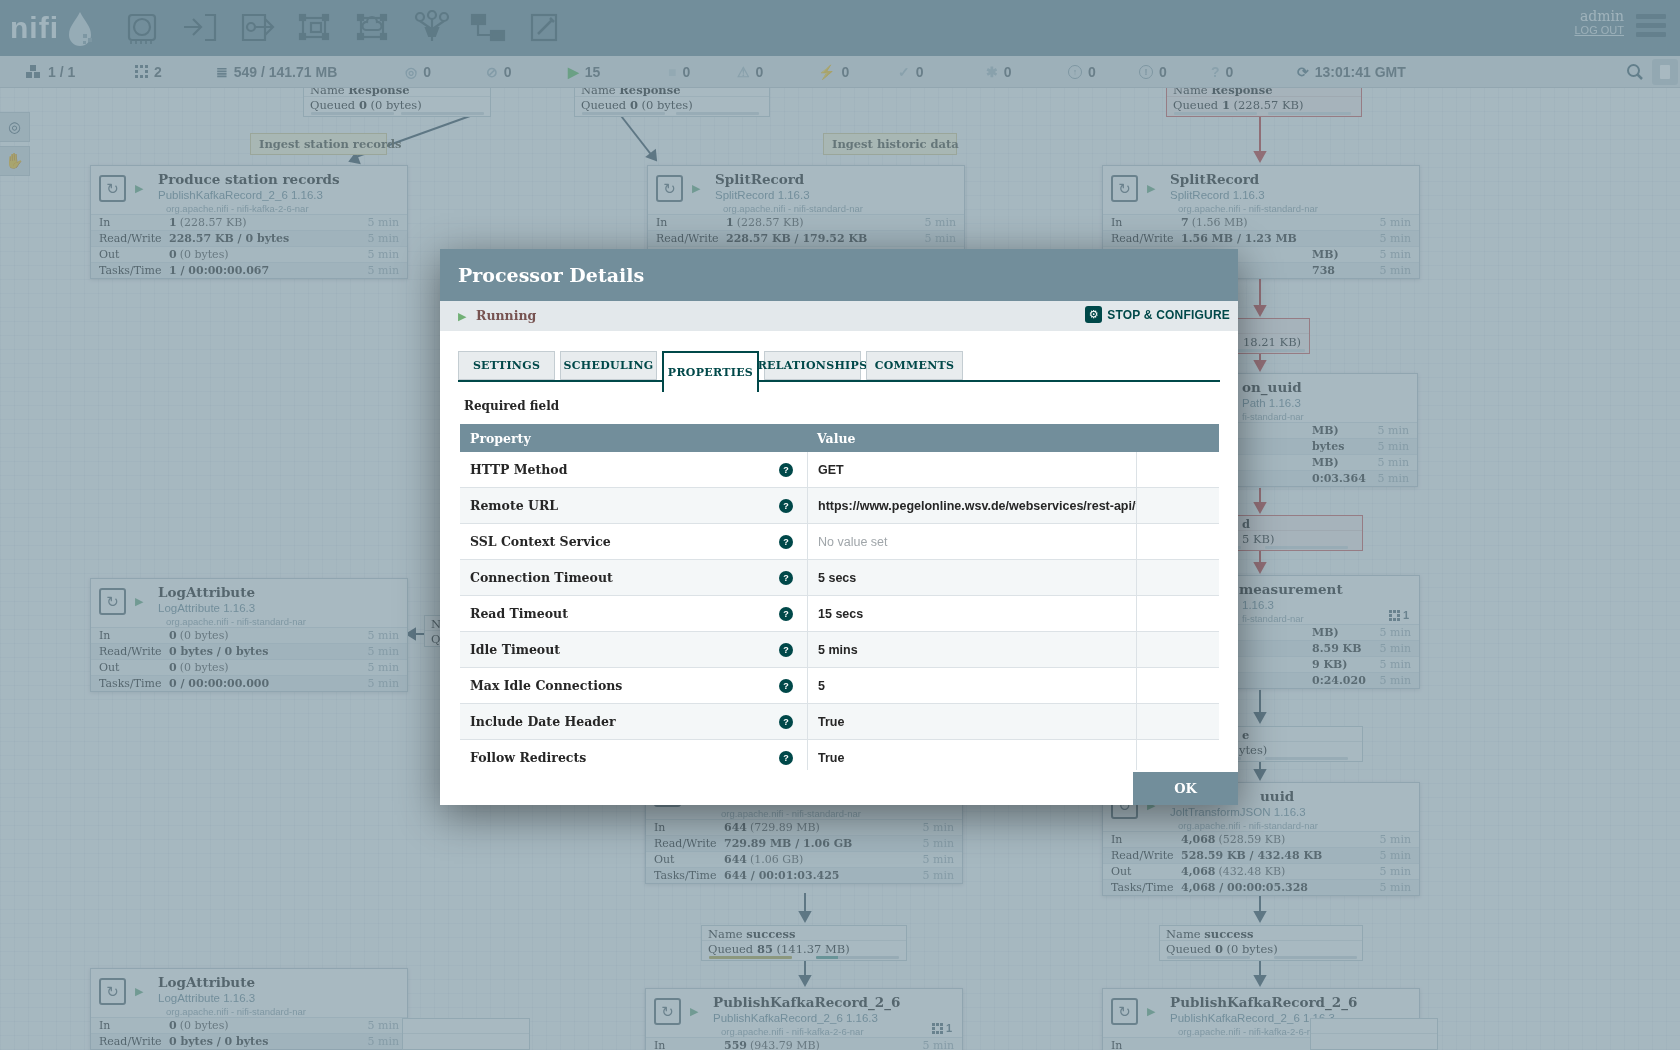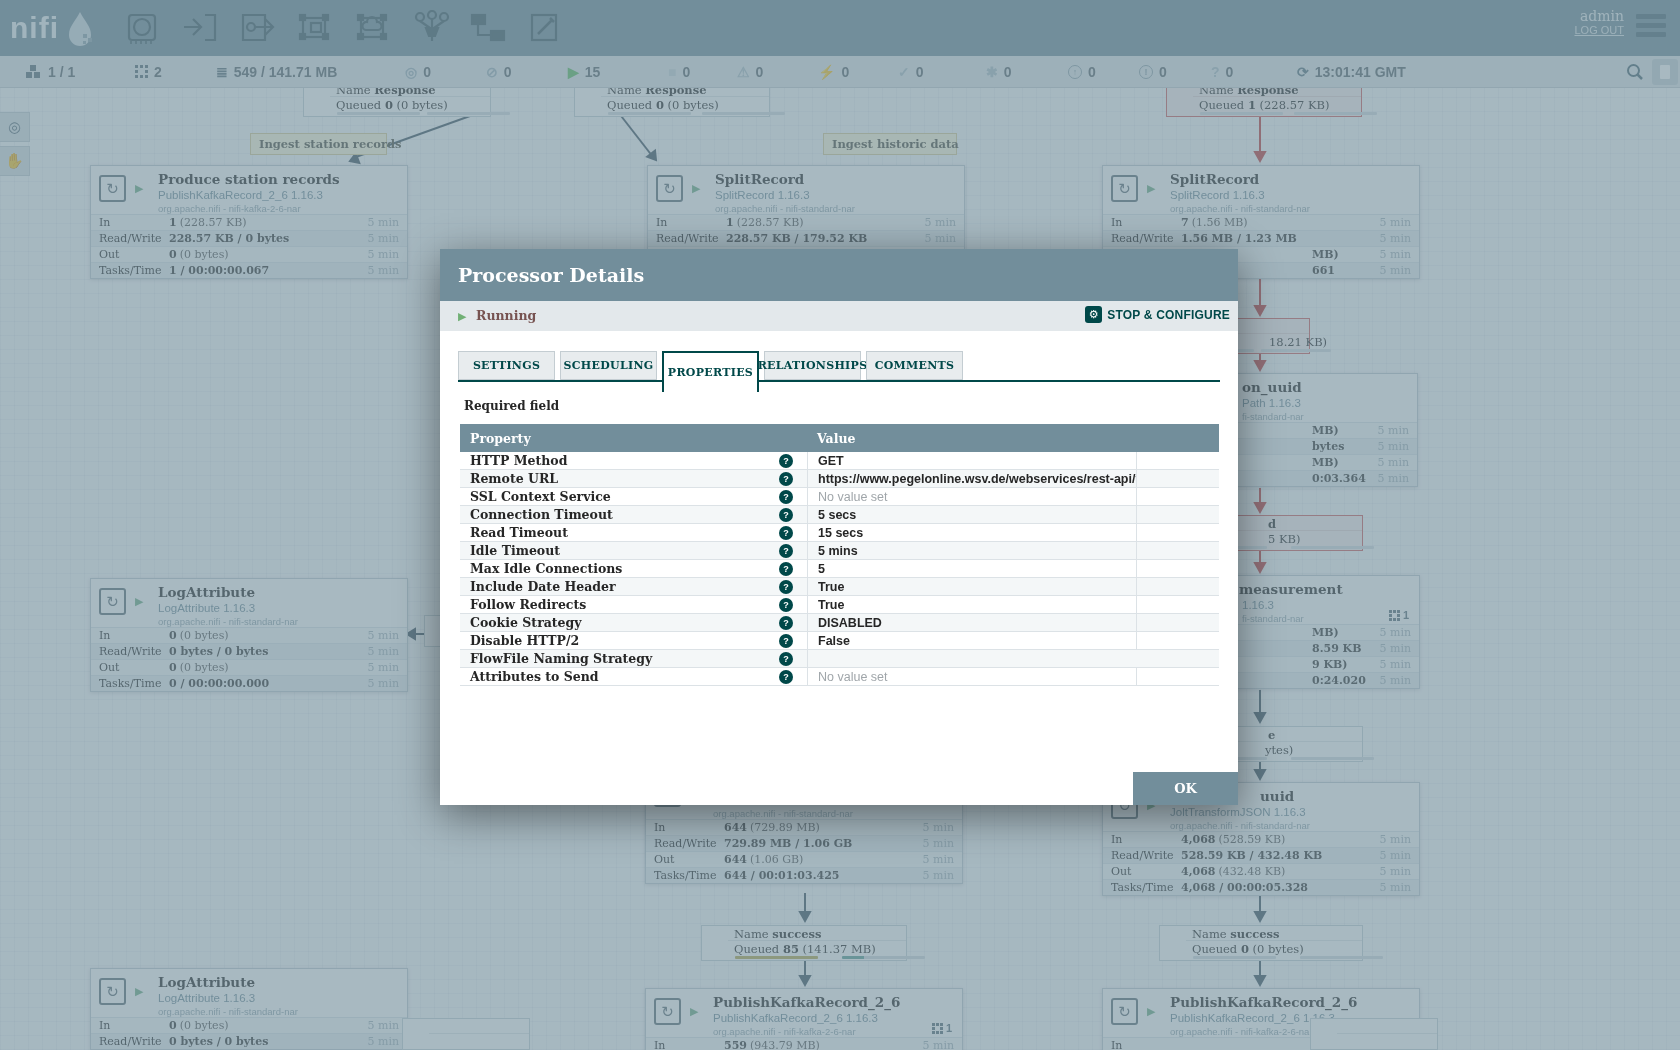--- a/index.html
+++ b/index.html
@@ -14,31 +14,31 @@
       repeating-linear-gradient(90deg, rgba(90,130,150,.07) 0 1px, transparent 1px 14px);
   }
   #flowlines { position:absolute; inset:0; }
 
   .proc { position:absolute; background:#fff; border:1px solid #BFCAD1; box-shadow:0 1px 4px rgba(0,0,0,.15); }
   .phd { position:relative; height:48px; }
   .picon { position:absolute; left:8px; top:9px; width:27px; height:27px; border:2px solid #5E6E77; border-radius:3px; color:#5E6E77; font-size:15px; line-height:23px; text-align:center; }
   .pplay { position:absolute; left:44px; top:16px; color:#6FAE87; font-size:11px; }
   .ptitle { position:absolute; left:67px; top:5px; font-family:"DejaVu Serif",serif; font-weight:600; font-size:13.5px; color:#262626; white-space:nowrap; }
   .psub { position:absolute; left:67px; top:23px; font-size:11.5px; color:#728E9B; white-space:nowrap; }
-  .pnar { position:absolute; left:67px; top:37px; font-size:9.5px; color:#93A6AF; white-space:nowrap; }
+  .pnar { position:absolute; left:75px; top:37px; font-size:9.5px; color:#93A6AF; white-space:nowrap; }
   .pbadge { position:absolute; font-size:11px; font-weight:bold; color:#5A6E7A; display:flex; gap:3px; align-items:center; }
   .prow { position:relative; height:16px; border-top:1px solid #DEE5E9; font-family:"DejaVu Serif",serif; font-size:11px; display:flex; align-items:center; padding:0 8px; white-space:nowrap; }
   .prow:nth-child(odd) { background:#F6F9FA; }
   .prow:nth-child(even) { background:#E9EFF2; }
   .prow .sl { width:70px; color:#262626; flex:none; }
   .prow .sv b { font-weight:700; color:#333; }
   .prow .svr { color:#555; margin-left:3px; }
   .prow .st { position:absolute; right:8px; color:#A4B2BA; font-size:11px; }
 
-  .clabel { position:absolute; background:#fff; border:1px solid #C6D1D7; font-family:"DejaVu Serif",serif; font-size:11.5px; color:#262626;padding-left:26px; }
+  .clabel { position:absolute; background:#fff; border:1px solid #C6D1D7; font-family:"DejaVu Serif",serif; font-size:11.5px; color:#262626; }
   .clabel .cr1 { height:15px; padding:1px 6px 0; border-bottom:1px solid #E2E8EB; white-space:nowrap; }
   .clabel .cr2 { height:15px; padding:1px 6px 0; white-space:nowrap; }
   .clabel b { font-weight:700; }
   .cbars { position:relative; height:4px; }
   .cbar { position:absolute; top:0; height:3px; width:83px; background:#D6DEE2; border-radius:1px; }
   .clabel.red { border-color:#D06060; background:#F9EFEF; }
   .clabel.red .cr1 { border-bottom-color:#E7D4D4; }
 
   .ylabel { position:absolute; background:#FFF9DC; border:1px solid #D9CE9A; font-family:"DejaVu Serif",serif; font-weight:bold; font-size:11.5px; color:#4F4F42; padding:3px 8px; white-space:nowrap; }
 
@@ -82,21 +82,21 @@
   #tabline { position:absolute; left:18px; right:18px; top:131px; height:2px; background:#004849; }
   .tab { position:absolute; top:102px; width:97px; height:29px; background:#E8ECEE; border:1px solid #C4CDD2; display:flex; align-items:center; justify-content:center; font-family:"DejaVu Serif",serif; font-weight:bold; font-size:11px; color:#004849; letter-spacing:.3px; cursor:pointer; }
   .tab.active { height:41px; background:#fff; border:2px solid #004849; border-bottom:none; z-index:3; }
 
   #reqfield { position:absolute; left:24px; top:150px; font-family:"DejaVu Serif",serif; font-weight:bold; font-size:12px; color:#262626; }
 
   #ptable { position:absolute; left:20px; top:175px; width:759px; height:346px; overflow:hidden; }
   #pthead { height:28px; background:#728E9B; display:flex; align-items:center; color:#fff; font-family:"DejaVu Serif",serif; font-weight:bold; font-size:12.5px; }
   #pthead .h1 { width:347px; padding-left:10px; }
   #pthead .h2 { flex:1; padding-left:10px; }
-  .trow { display:flex; height:18px; border-bottom:1px solid #DCE2E6; align-items:center; }
+  .trow { display:flex; height:36px; border-bottom:1px solid #DCE2E6; align-items:center; }
   .trow:nth-child(even) { background:#F4F7F8; }
   .tc1 { width:347px; flex:none; display:flex; align-items:center; height:100%; }
   .tc1 .pname { padding-left:10px; font-family:"DejaVu Serif",serif; font-weight:bold; font-size:12.5px; color:#262626; flex:1; white-space:nowrap; }
   .qicon { width:14px; height:14px; background:#004849; border-radius:50%; color:#fff; font-size:9px; font-weight:bold; display:flex; align-items:center; justify-content:center; margin-right:14px; cursor:pointer; flex:none; }
   .tc2 { width:329px; flex:none; height:100%; border-left:1px solid #DCE2E6; display:flex; align-items:center; padding-left:10px; overflow:hidden; }
   .tc2 .val { font-size:12.5px; font-weight:600; color:#262626; white-space:nowrap; }
   .tc2 .val.unset { color:#A0A6AA; font-weight:400; }
   .tc3 { flex:1; height:100%; border-left:1px solid #DCE2E6; }
 
   #okbtn { position:absolute; left:693px; top:523px; width:105px; height:33px; background:#728E9B; color:#fff; border:none; font-family:"DejaVu Serif",serif; font-weight:bold; font-size:13px; cursor:pointer; }
@@ -267,21 +267,21 @@
           </div>
 
         <div class="prow" style="padding-left:139px">
             <span class="sl"></span>
             <span class="sv"><b>MB)</b><span class="svr"></span></span>
             <span class="st">5 min</span>
           </div>
 
         <div class="prow" style="padding-left:139px">
             <span class="sl"></span>
-            <span class="sv"><b>661</b><span class="svr"></span></span>
+            <span class="sv"><b>738</b><span class="svr"></span></span>
             <span class="st">5 min</span>
           </div>
       </div>
     </div>
 
     <div class="clabel red" style="left:1150px;top:318px;width:160px;">
       <div class="cr1">&nbsp;</div>
       <div class="cr2" style="padding-left:92px"><span>18.21 KB)</span></div>
       <div class="cbars">
           <span class="cbar" style="left:7px;width:70px"></span>

